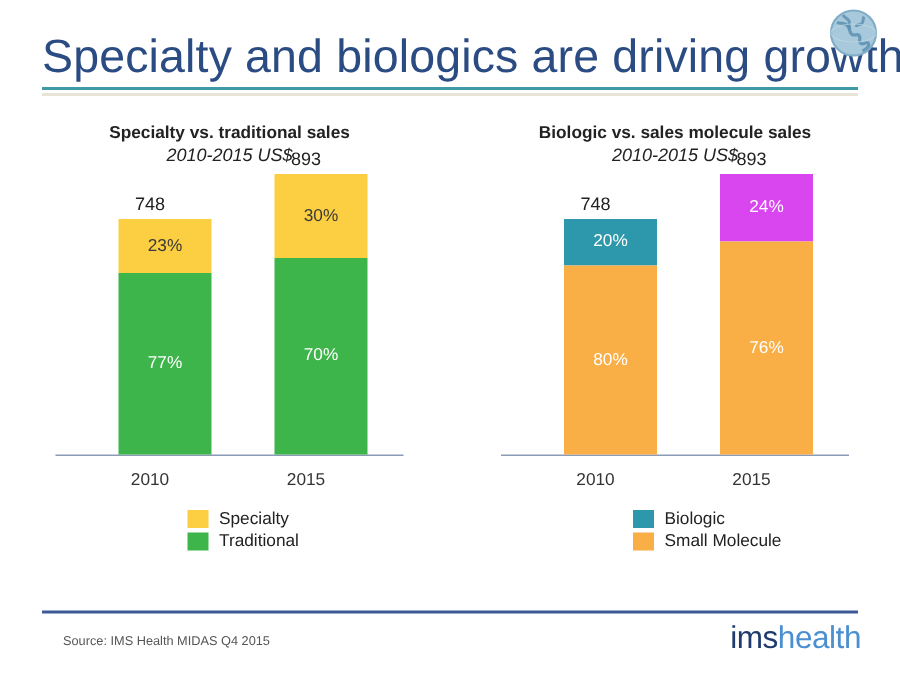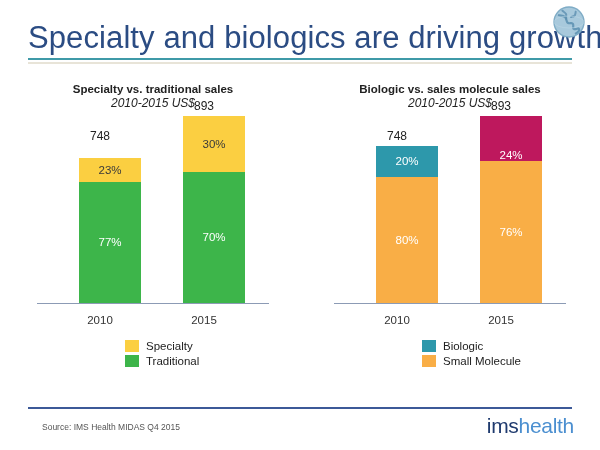--- a/index.html
+++ b/index.html
@@ -234,21 +234,21 @@
   <div class="chart-panel panel-left">
     <div class="chart-title">Specialty vs. traditional sales</div>
     <div class="chart-subtitle">2010-2015 US$</div>
 
     <div class="plot">
       <div class="axis-line"></div>
 
       <div class="bar-group g2010">
         <div class="bar-total" style="bottom:160px;">748</div>
         <div class="bar-stack">
-          <div class="seg" style="height:24px;background:#FBCF41;margin-top:38px;">
+          <div class="seg" style="height:36px;background:#FBCF41;margin-top:38px;">
             <span class="seg-label dark">23%</span>
           </div>
           <div class="seg" style="height:121px;background:#3DB54A;text-align:right;">
             <span class="seg-label light">77%</span>
           </div>
         </div>
       </div>
 
       <div class="bar-group g2015">
         <div class="bar-total" style="bottom:190px;">893</div>
@@ -293,21 +293,21 @@
           </div>
           <div class="seg" style="height:126px;background:#F9AE46;">
             <span class="seg-label light">80%</span>
           </div>
         </div>
       </div>
 
       <div class="bar-group g2015">
         <div class="bar-total" style="bottom:190px;">893</div>
         <div class="bar-stack">
-          <div class="seg" style="height:45px;background:#be185d;align-items:flex-end;">
+          <div class="seg" style="height:45px;background:#d946ef;">
             <span class="seg-label light">24%</span>
           </div>
           <div class="seg" style="height:142px;background:#F9AE46;">
             <span class="seg-label light">76%</span>
           </div>
         </div>
       </div>
 
       <div class="x-label g2010">2010</div>
       <div class="x-label g2015">2015</div>

